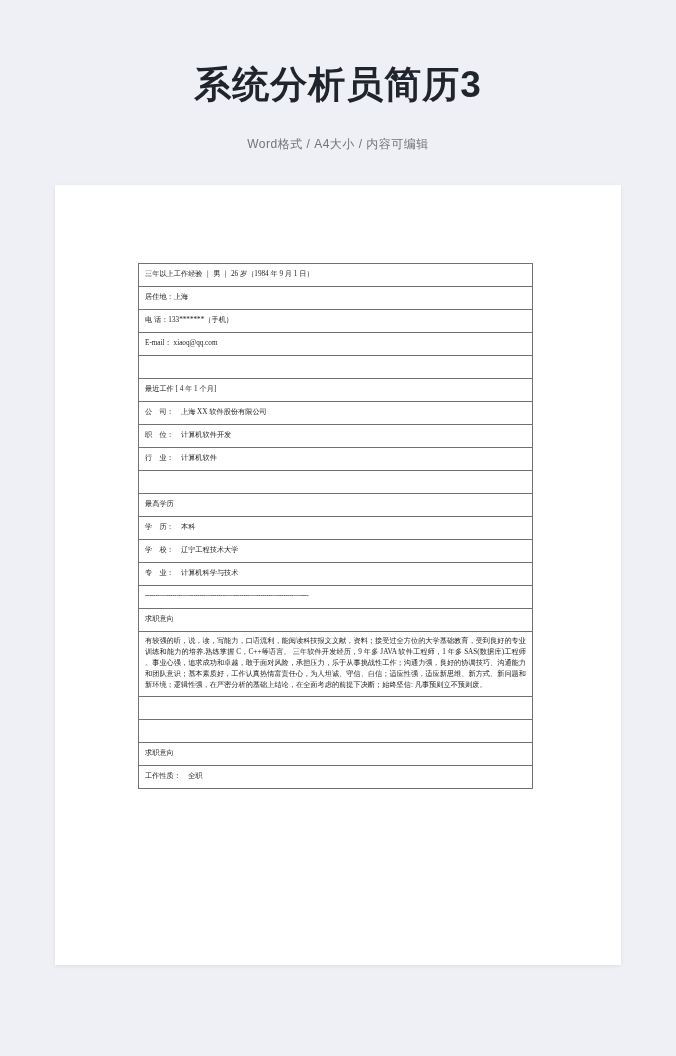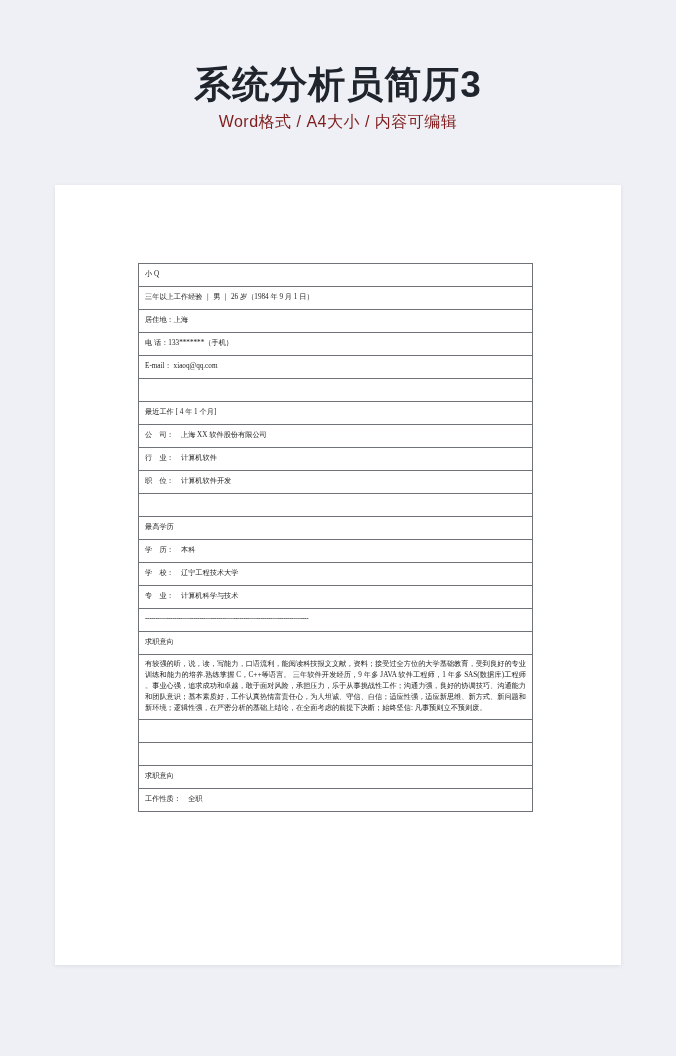--- a/index.html
+++ b/index.html
@@ -26,23 +26,23 @@
   }
   .header-title {
     font-size: 37px;
     font-weight: bold;
     color: #20242c;
     letter-spacing: 1px;
     line-height: 46px;
     margin: 0;
   }
   .header-sub {
-    margin-top: 4px;
-    font-size: 16px;
-    color: #7f1d1d;
+    margin-top: 28px;
+    font-size: 12px;
+    color: #737373;
     font-weight: normal;
     letter-spacing: 0.5px;
   }
   .doc-sheet {
     position: absolute;
     left: 55px;
     top: 185px;
     width: 566px;
     height: 780px;
     background: #ffffff;
@@ -110,23 +110,20 @@
   <div class="header">
     <div class="header-title">系统分析员简历3</div>
     <div class="header-sub">Word格式 / A4大小 / 内容可编辑</div>
   </div>
 
   <div class="doc-sheet">
     <div class="doc-inner">
       <table class="resume">
         <tbody>
           <tr>
-              <td>小 Q</td>
-            </tr>
-          <tr>
               <td>三年以上工作经验 ｜ 男 ｜  26 岁（1984 年 9 月 1 日）</td>
             </tr>
           <tr>
               <td>居住地：上海</td>
             </tr>
           <tr>
               <td>电 话：133*******（手机）</td>
             </tr>
           <tr>
               <td>E-mail： xiaoq@qq.com</td>
@@ -134,24 +131,24 @@
           <tr class="spacer-row">
               <td class="blank-row"></td>
             </tr>
           <tr>
               <td>最近工作 [ 4 年 1 个月]</td>
             </tr>
           <tr>
               <td>公　司：　上海 XX 软件股份有限公司</td>
             </tr>
           <tr>
-              <td>行　业：　计算机软件</td>
+              <td>职　位：　计算机软件开发</td>
             </tr>
           <tr>
-              <td>职　位：　计算机软件开发</td>
+              <td>行　业：　计算机软件</td>
             </tr>
           <tr class="spacer-row">
               <td class="blank-row"></td>
             </tr>
           <tr>
               <td>最高学历</td>
             </tr>
           <tr>
               <td>学　历：　本科</td>
             </tr>

